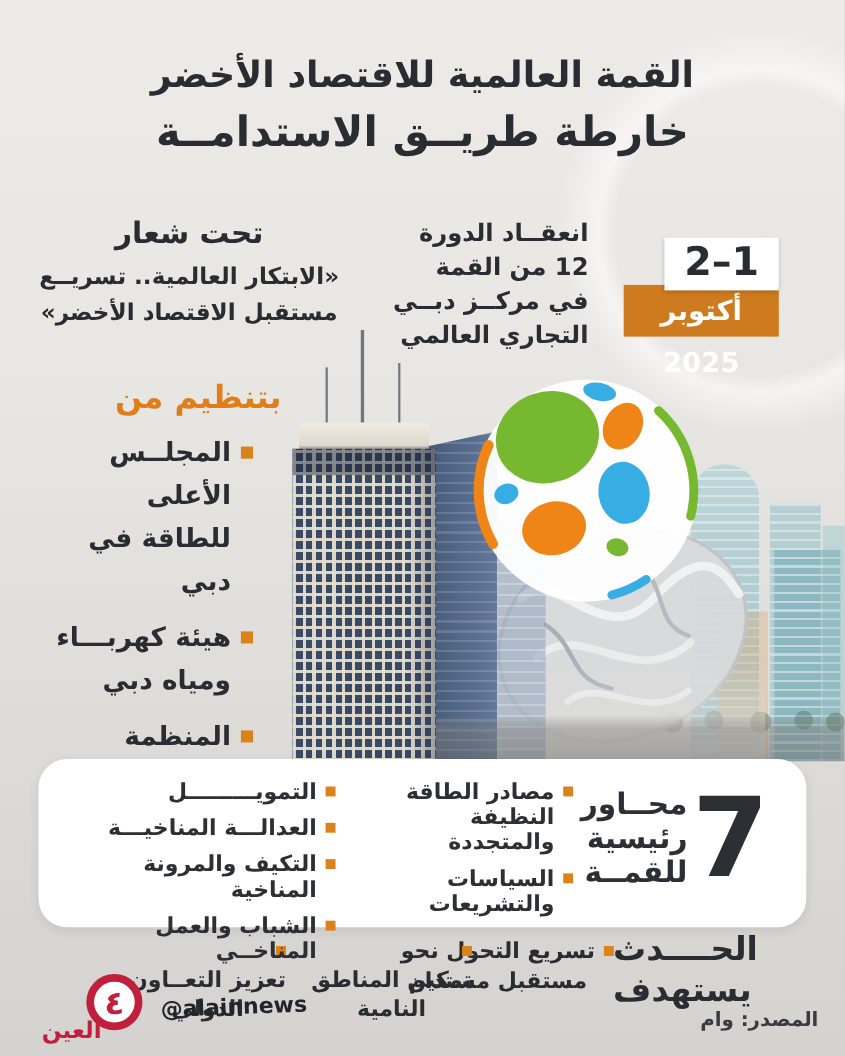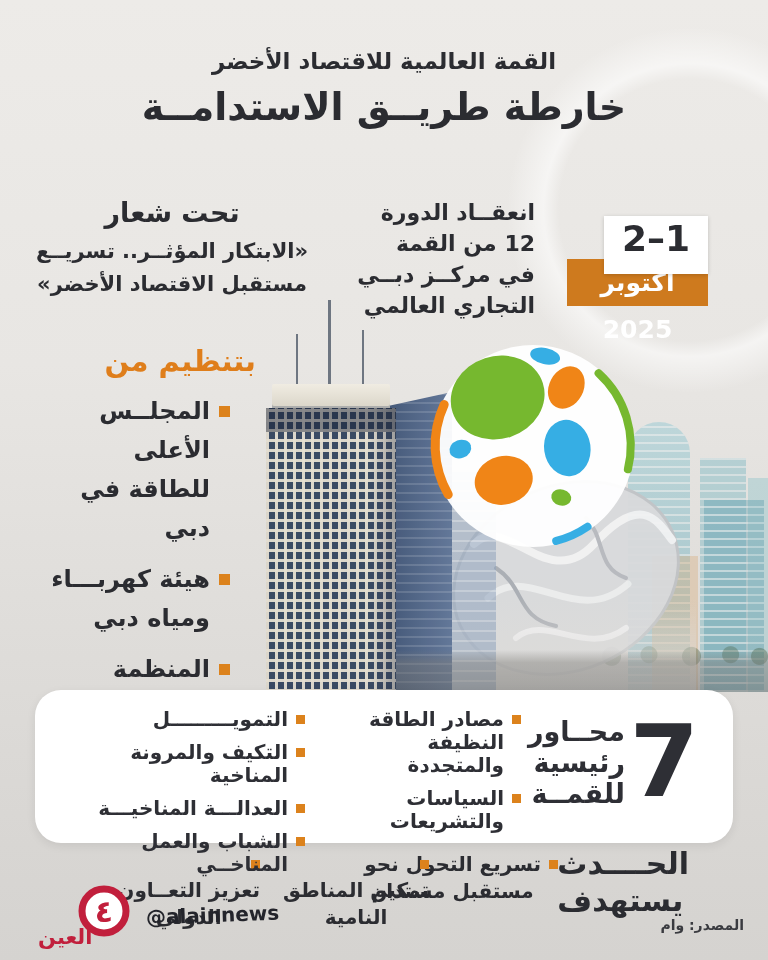--- a/index.html
+++ b/index.html
@@ -48,29 +48,29 @@
     background-image:
       repeating-linear-gradient(0deg,rgba(228,222,209,.95) 0 3px,rgba(0,0,0,0) 3px 10px),
       repeating-linear-gradient(90deg,rgba(228,222,209,.95) 0 3px,rgba(0,0,0,0) 3px 9px);}
   .facade::before{content:'';position:absolute;left:0;right:0;top:0;height:24px;background:rgba(22,32,52,.45);}
   .facade::after{content:'';position:absolute;right:0;top:0;bottom:0;width:26px;
     background:linear-gradient(90deg,rgba(0,0,0,0),rgba(40,50,70,.35));}
   .globe{position:absolute;left:427px;top:340px;width:212px;height:212px;z-index:6;}
   
   .txt{color:#2b2c31;z-index:8;position:absolute;}
   .title{left:0;right:0;top:48px;text-align:center;direction:rtl;}
-  .t1{font-size:23px;font-weight:700;}
+  .t1{font-size:33px;font-weight:700;}
   .t2{font-size:38px;font-weight:700;margin-top:11px;}
   .slogan{left:28px;top:197px;width:288px;direction:rtl;text-align:center;}
   .slogan-h{font-size:27px;font-weight:700;}
   .slogan-t{font-size:21px;font-weight:700;line-height:33px;margin-top:7px;}
   .session{left:335px;top:197px;width:200px;direction:rtl;text-align:right;
     font-size:22px;font-weight:700;line-height:31px;}
   .date-badge{left:543px;top:216px;width:165px;height:90px;z-index:8;position:absolute;}
-  .days{position:absolute;top:0;right:0;width:104px;height:58px;background:#ffffff;direction:ltr;
+  .days{position:absolute;top:0;right:0;width:104px;height:48px;background:#ffffff;direction:ltr;
     text-align:center;line-height:45px;font-size:36px;font-weight:700;color:#2b2c31;
     box-shadow:0 1px 4px rgba(0,0,0,.18);z-index:2;}
   .month{position:absolute;top:43px;left:0;right:0;height:47px;background:#ce7a1e;color:#ffffff;
     direction:rtl;text-align:center;line-height:47px;font-size:25px;font-weight:700;margin-left:24px;}
   .org{left:28px;top:344px;width:228px;direction:rtl;text-align:right;}
   .org-h{color:#df7e1b;font-size:29px;font-weight:700;}
   .org-list{margin-top:14px;padding-left:0;padding-right:26px;}
   .li{display:flex;align-items:flex-start;gap:9px;margin-bottom:12px;
     font-size:24px;font-weight:700;line-height:39px;color:#2b2c31;}
   .bullet{width:11px;height:11px;background:#dc821c;margin-top:14px;flex:none;}
@@ -85,21 +85,21 @@
   .ax{display:flex;align-items:flex-start;gap:8px;font-size:20px;font-weight:700;line-height:23px;
     text-align:right;margin-bottom:10px;}
   .ax .bullet{width:9px;height:9px;margin-top:7px;}
   
   .goals-h{right:79px;top:845px;direction:rtl;text-align:left;font-size:30px;font-weight:700;line-height:37px;}
   .goal{position:absolute;top:851px;direction:rtl;display:flex;gap:8px;z-index:8;
     font-size:20px;font-weight:700;line-height:27px;color:#2b2c31;}
   .goal .bullet{width:9px;height:9px;margin-top:9px;}
   .goal .g-t{text-align:center;}
   .goal1{right:210px;} .goal2{right:339px;flex-direction:column;} .goal3{right:508px;flex-direction:column;}
-  .source{right:24px;top:917px;direction:rtl;font-size:14px;font-weight:700;color:#3a3b40;}
+  .source{right:24px;top:917px;direction:rtl;font-size:18px;font-weight:700;color:#3a3b40;}
   
   .brand{position:absolute;left:20px;top:883px;width:310px;height:72px;z-index:8;}
   .brand-mark{position:absolute;left:55px;top:0;width:58px;height:58px;}
   .brand-word{position:absolute;left:18px;top:42px;color:#c11f3c;font-size:21px;font-weight:700;direction:rtl;}
   .brand-handle{position:absolute;left:126px;top:20px;font-size:20px;font-weight:700;color:#23242b;transform:rotate(-2deg);}
 </style>
 </head>
 <body>
 
 <div class="canvas">
@@ -158,21 +158,21 @@
     <path d="M128 199 A97 97 0 0 0 159 185" stroke="#36AEE4" stroke-width="8" fill="none" stroke-linecap="round"></path>
   </svg>
 
   <div class="txt title">
     <div class="t1">القمة العالمية للاقتصاد الأخضر</div>
     <div class="t2">خارطة طريــق الاستدامــة</div>
   </div>
 
   <div class="txt slogan">
     <div class="slogan-h">تحت شعار</div>
-    <div class="slogan-t ws">«الابتكار المؤثــر.. تسريــع
+    <div class="slogan-t ws">«الابتكار العالمية.. تسريــع
 مستقبل الاقتصاد الأخضر»</div>
   </div>
 
   <div class="txt session ws">انعقــاد الدورة
 12 من القمة
 في مركــز دبــي
 التجاري العالمي</div>
 
   <div class="date-badge">
     <div class="days">2–1</div>
@@ -216,25 +216,25 @@
         <span class="ws">السياسات والتشريعات</span>
       </div>
     </div>
     <div class="axes-col col-left">
       <div class="ax">
         <span class="bullet"></span>
         <span class="ws">التمويـــــــــل</span>
       </div>
       <div class="ax">
         <span class="bullet"></span>
+        <span class="ws">العدالـــة المناخيـــة</span>
+      </div>
+      <div class="ax">
+        <span class="bullet"></span>
         <span class="ws">التكيف والمرونة المناخية</span>
-      </div>
-      <div class="ax">
-        <span class="bullet"></span>
-        <span class="ws">العدالـــة المناخيـــة</span>
       </div>
       <div class="ax">
         <span class="bullet"></span>
         <span class="ws">الشباب والعمل المناخــي</span>
       </div>
     </div>
   </div>
 
   <div class="txt goals-h ws">الحــــدث
 يستهدف</div>

